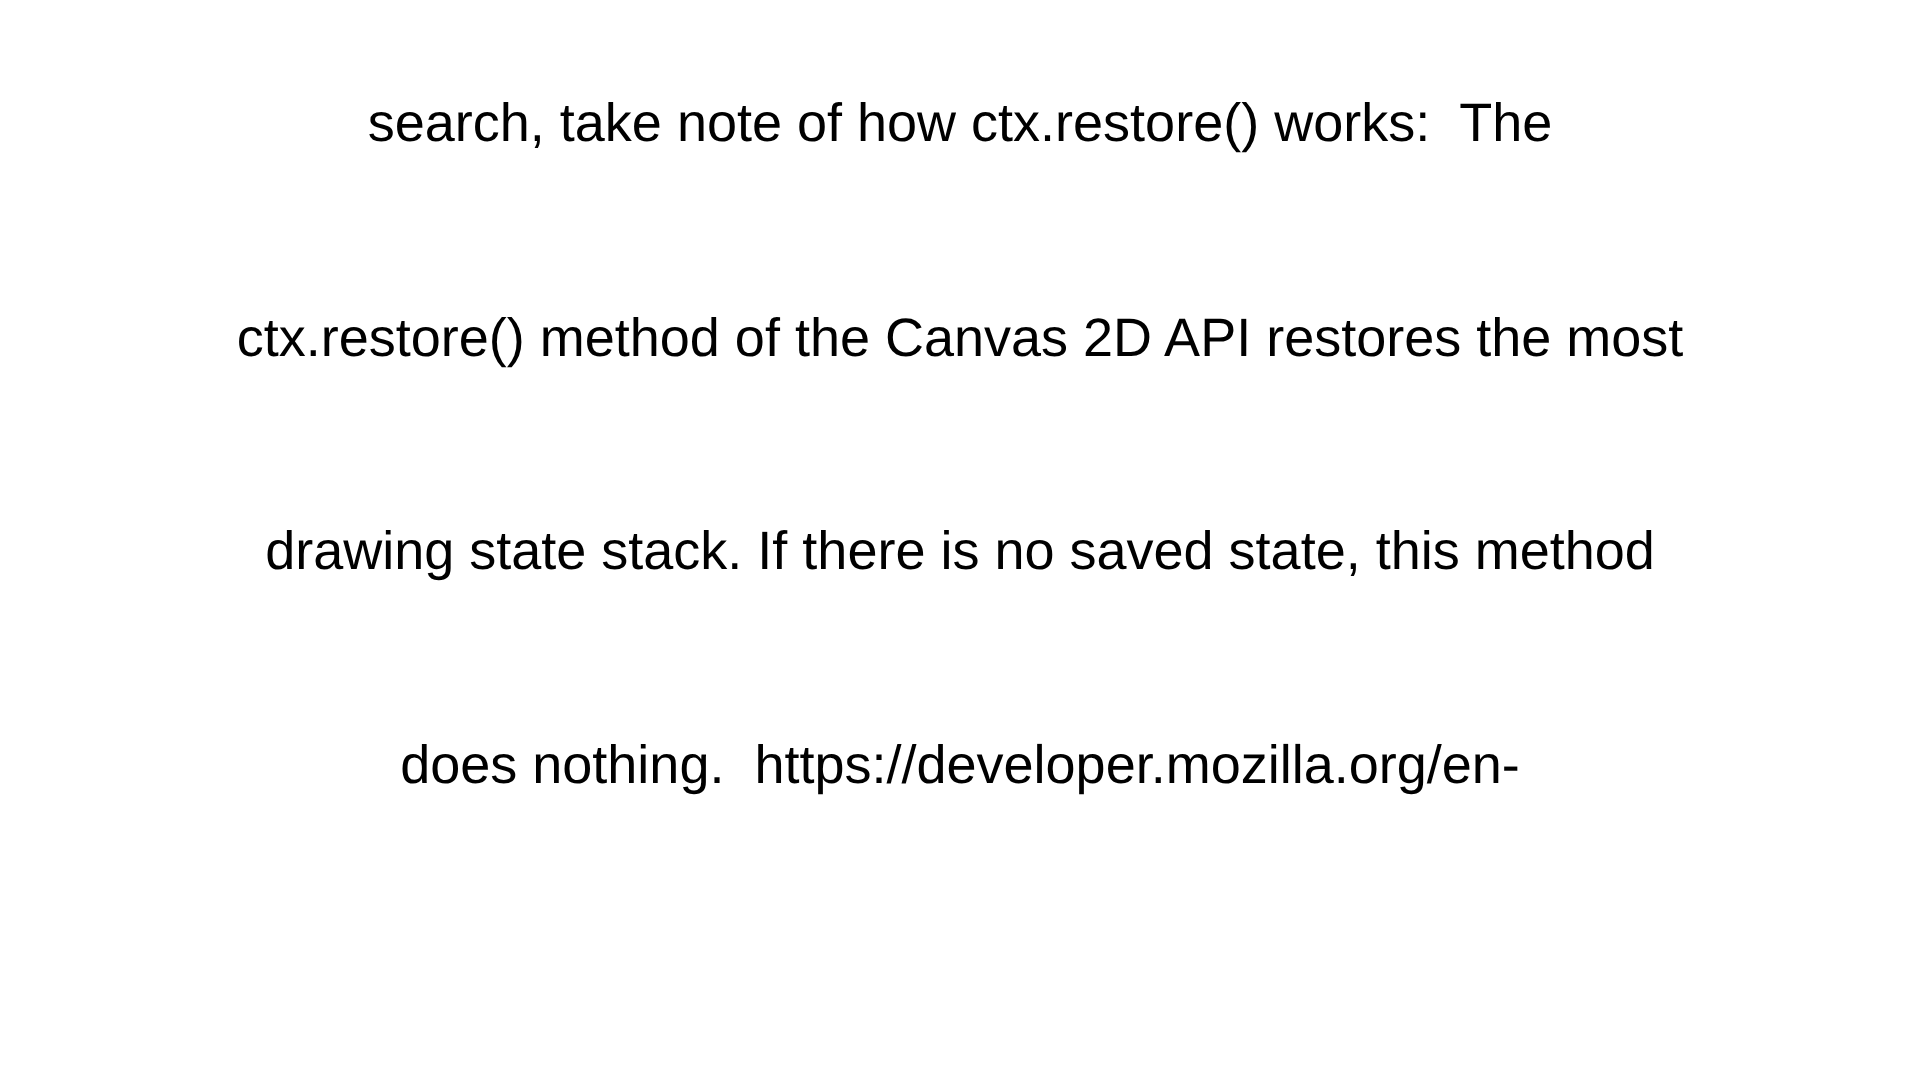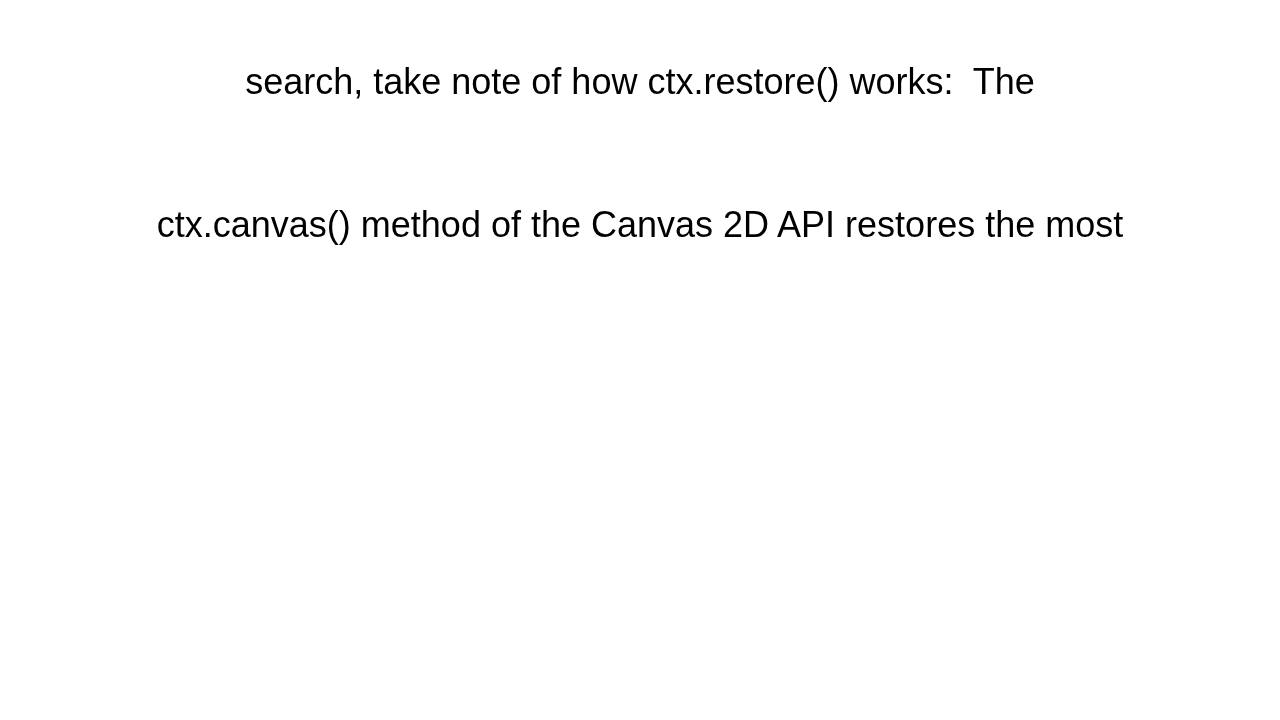--- a/index.html
+++ b/index.html
@@ -45,21 +45,23 @@
     height: 47.5px;
     white-space: pre;
   }
 </style>
 </head>
 <body>
 
 <div id="viewport">
   <div id="answer-body">
     <span class="para-line">search, take note of how ctx.restore() works:  The</span>
-    <span class="para-line">ctx.canvas() method of the Canvas 2D API restores the most</span>
+    <span class="para-line">ctx.restore() method of the Canvas 2D API restores the most</span>
+    <span class="para-line">drawing state stack. If there is no saved state, this method</span>
+    <span class="para-line">does nothing.  https://developer.mozilla.org/en-</span>
     
     
     
     
     
     
     
     
     
     

